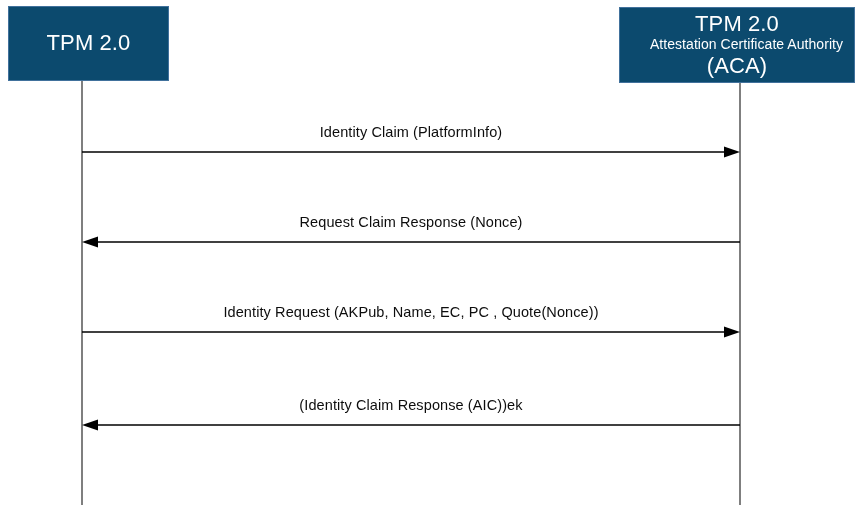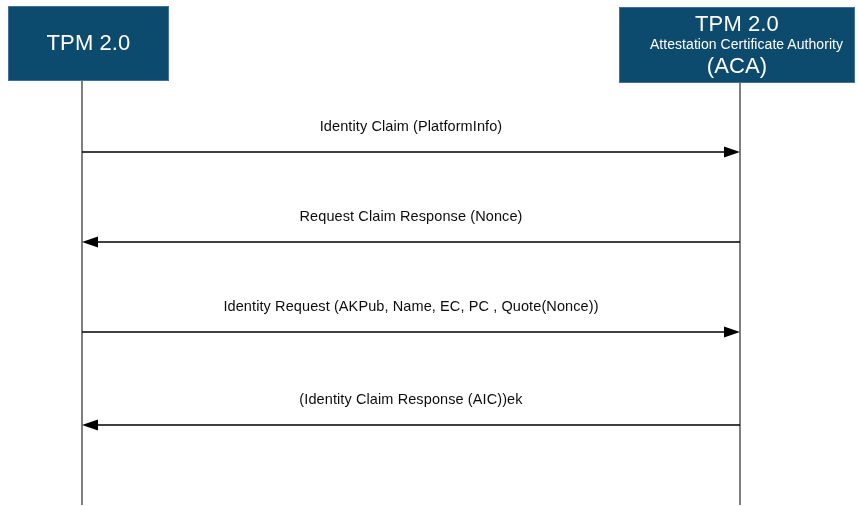--- a/index.html
+++ b/index.html
@@ -79,21 +79,21 @@
   .message {
     position: absolute;
     left: 82px;
     width: 658px;
     height: 0;
   }
   .message-label {
     position: absolute;
     left: 0;
     width: 100%;
-    bottom: 18px;
+    bottom: 12px;
     text-align: center;
     font-size: 14.5px;
     color: #0d0d0d;
     white-space: nowrap;
     letter-spacing: 0.1px;
   }
   .message-arrow {
     position: absolute;
     left: 0;
     top: 0;

